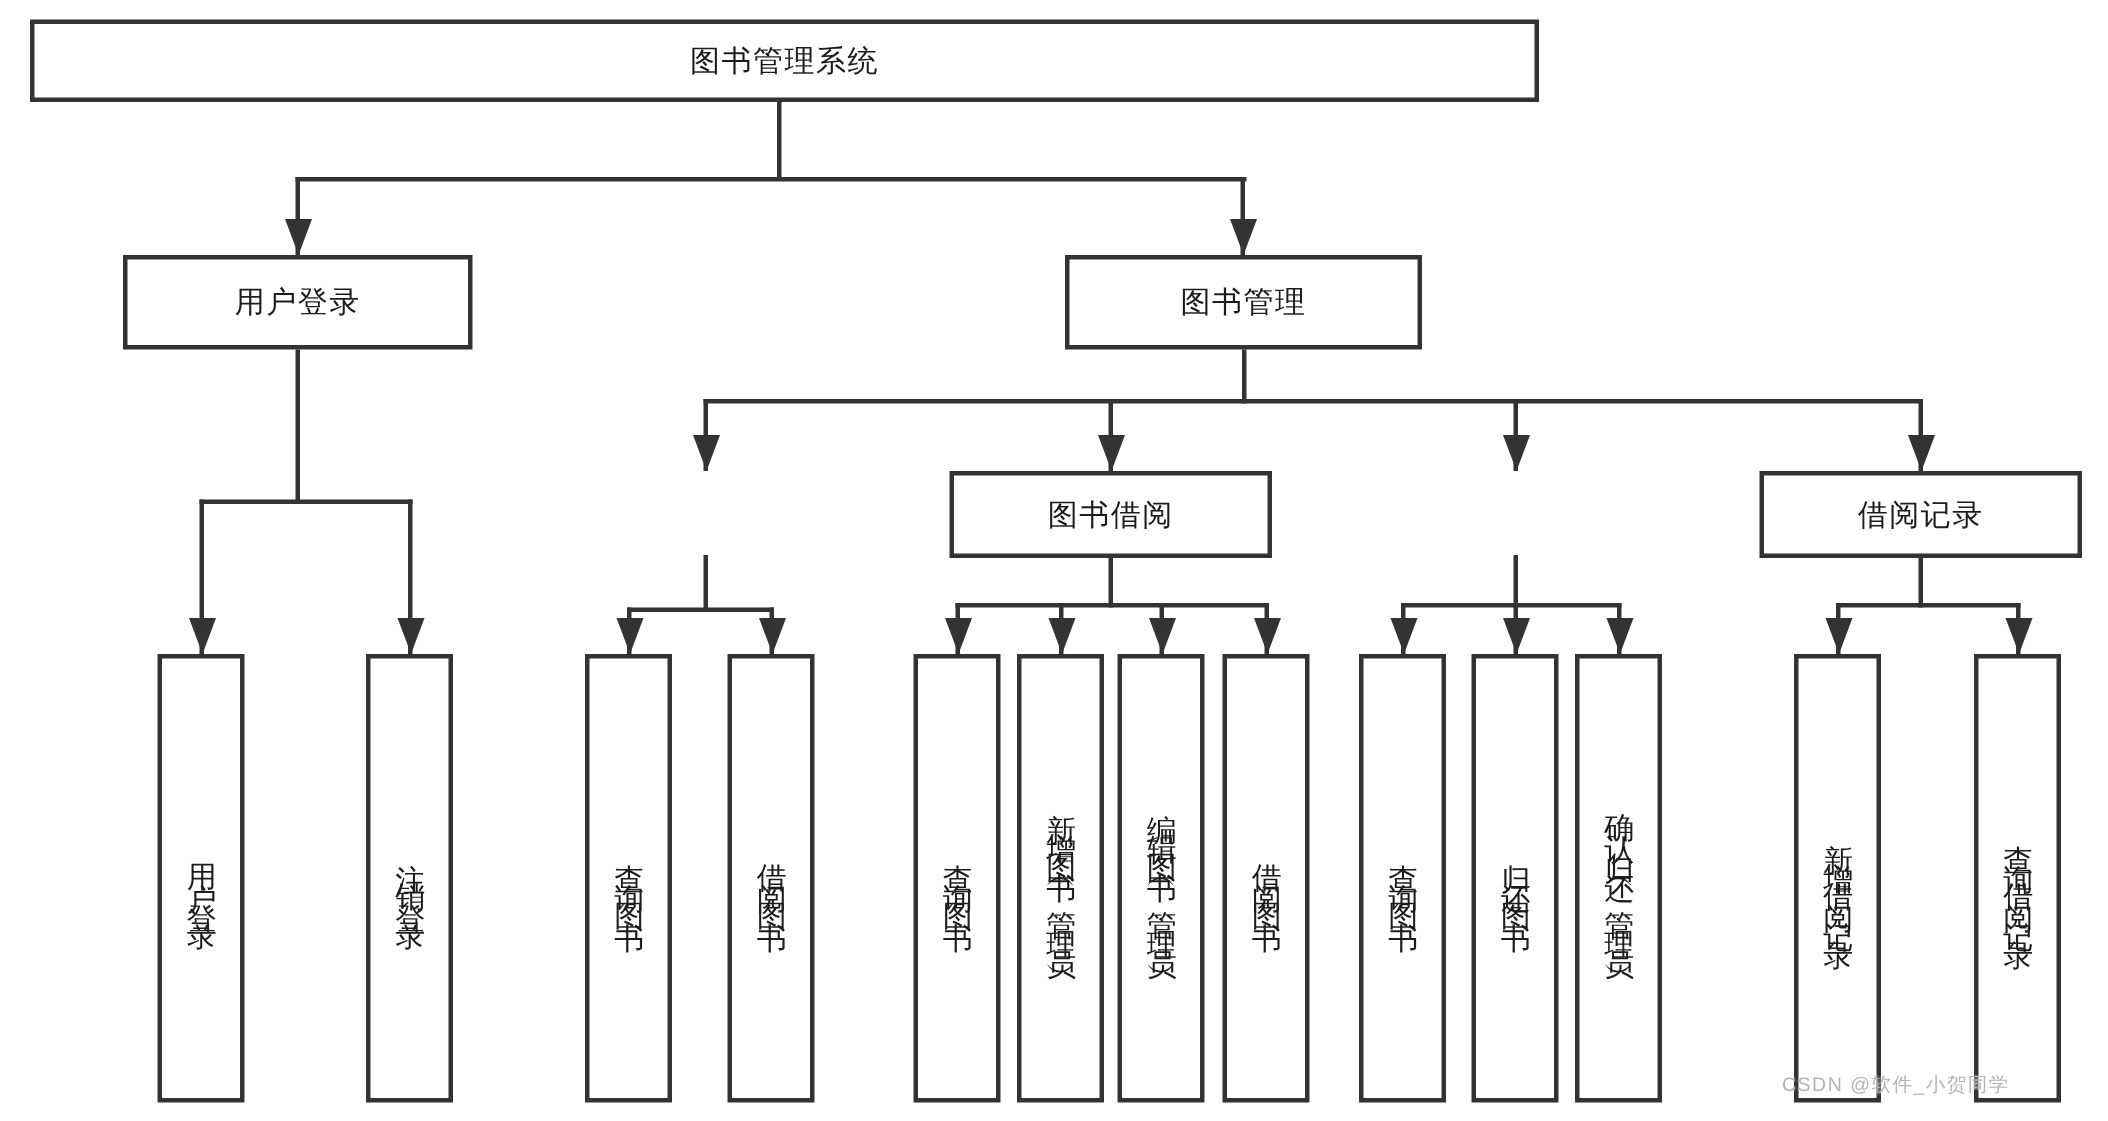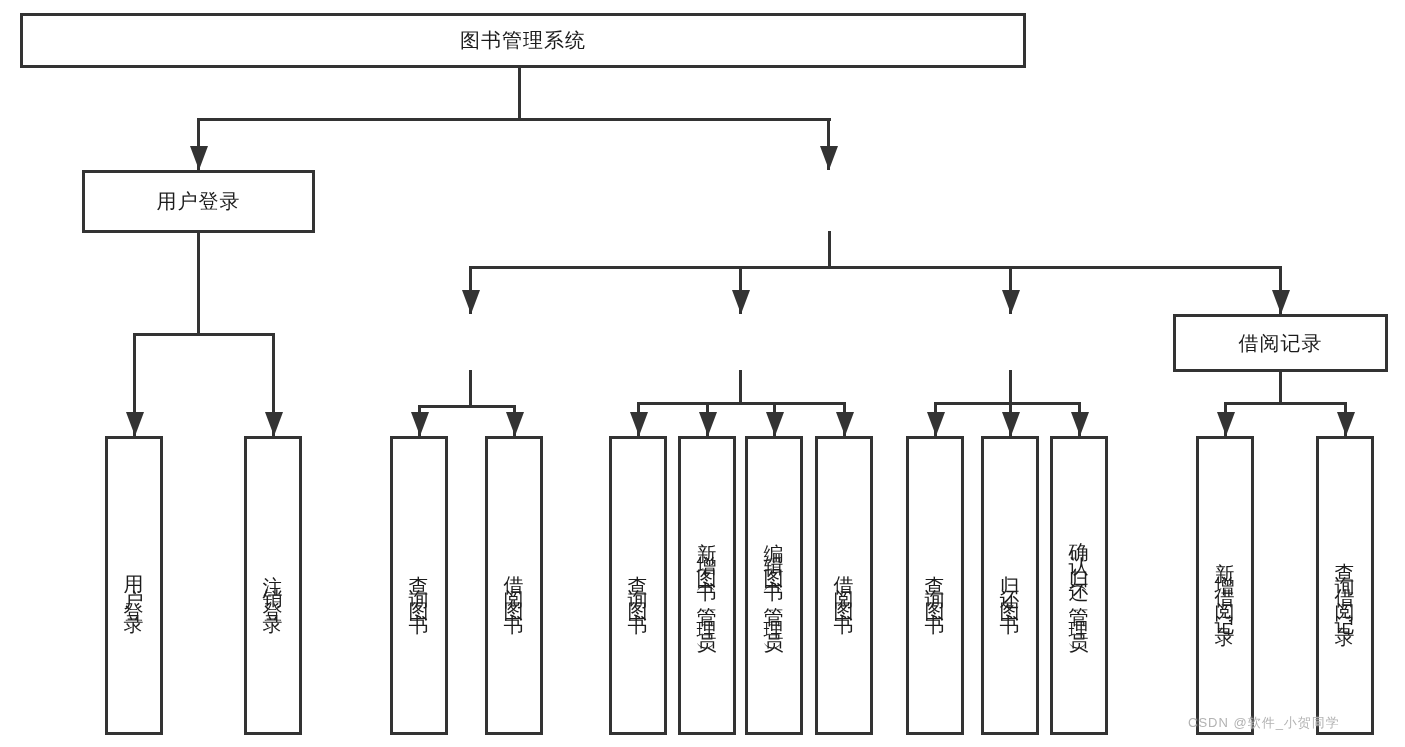--- a/index.html
+++ b/index.html
@@ -74,33 +74,35 @@
 <div class="canvas">
 
   <div class="box" style="left:20px;top:13px;width:1006px;height:55px;">图书管理系统</div>
 
   <div class="vline" style="left:518px;top:66px;height:54px;"></div>
   <div class="hline" style="left:197px;top:118px;width:634px;"></div>
   <div class="arrow" style="left:197px;top:118px;height:52px;"></div>
   <div class="arrow" style="left:827px;top:118px;height:52px;"></div>
 
   <div class="box" style="left:82px;top:170px;width:233px;height:63px;">用户登录</div>
+  <div class="box" style="left:710px;top:170px;width:238px;height:63px;">图书管理</div>
 
   <div class="vline" style="left:197px;top:231px;height:105px;"></div>
   <div class="hline" style="left:133px;top:333px;width:142px;"></div>
   <div class="arrow" style="left:133px;top:333px;height:103px;"></div>
   <div class="arrow" style="left:272px;top:333px;height:103px;"></div>
 
   <div class="vline" style="left:828px;top:231px;height:38px;"></div>
   <div class="hline" style="left:469px;top:266px;width:813px;"></div>
   <div class="arrow" style="left:469px;top:266px;height:48px;"></div>
   <div class="arrow" style="left:739px;top:266px;height:48px;"></div>
   <div class="arrow" style="left:1009px;top:266px;height:48px;"></div>
   <div class="arrow" style="left:1279px;top:266px;height:48px;"></div>
 
+  <div class="box" style="left:633px;top:314px;width:215px;height:58px;">图书借阅</div>
   <div class="box" style="left:1173px;top:314px;width:215px;height:58px;">借阅记录</div>
 
   <div class="vline" style="left:469px;top:370px;height:38px;"></div>
   <div class="hline" style="left:418px;top:405px;width:98px;"></div>
   <div class="arrow" style="left:418px;top:405px;height:31px;"></div>
   <div class="arrow" style="left:513px;top:405px;height:31px;"></div>
 
   <div class="vline" style="left:739px;top:370px;height:35px;"></div>
   <div class="hline" style="left:637px;top:402px;width:209px;"></div>
   <div class="arrow" style="left:637px;top:402px;height:34px;"></div>

